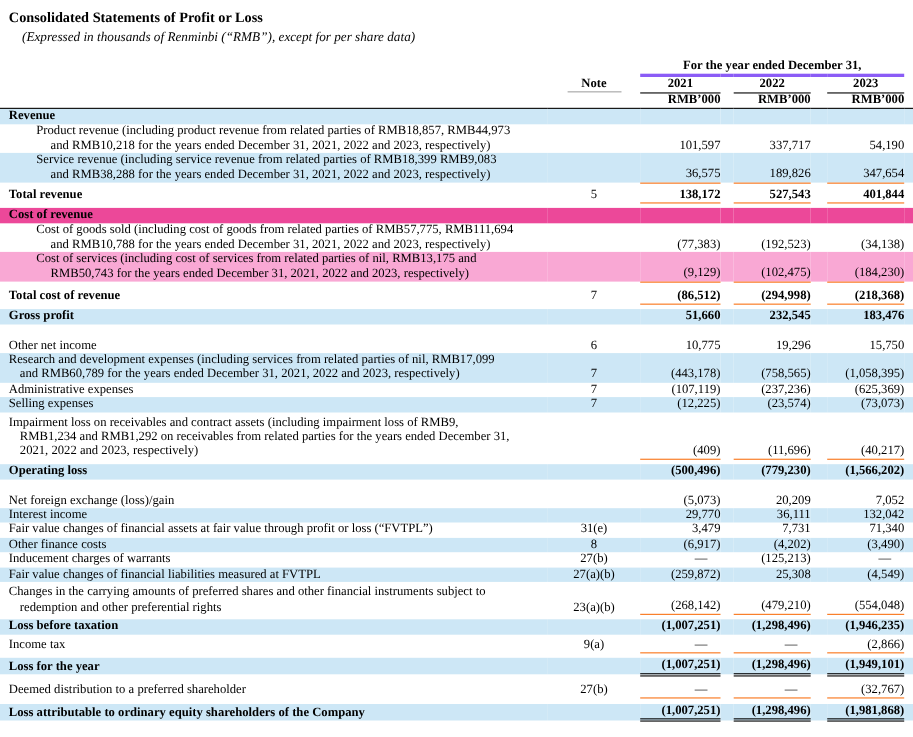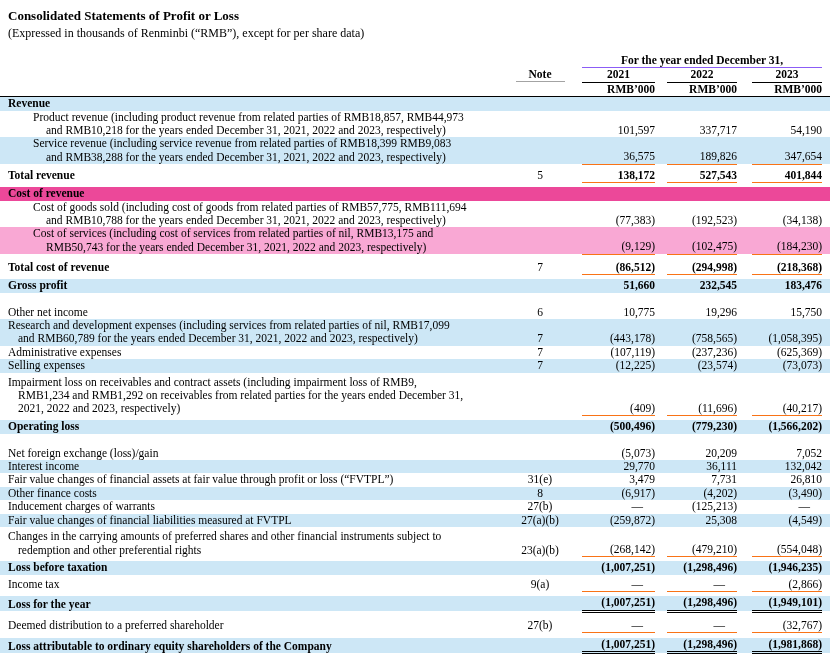--- a/index.html
+++ b/index.html
@@ -1,32 +1,32 @@
 <!DOCTYPE html>
 <html><head>
 <meta charset="utf-8">
 <style>
   html,body{margin:0;padding:0;background:#fff;width:830px;height:670px;overflow:hidden;
     font-family:"Liberation Serif","DejaVu Serif",serif;color:#000;}
   .page{padding-top:8px;}
   .doc-title{font-weight:bold;font-size:13px;padding-left:8px;line-height:16px;}
-  .doc-subtitle{font-size:12px;padding-left:8px;line-height:15px;margin-top:2px;}
+  .doc-subtitle{font-style:italic;font-size:12px;padding-left:20px;line-height:15px;margin-top:2px;}
   table.fin{border-collapse:collapse;table-layout:fixed;width:830px;margin-top:13px;
     font-size:11.5px;line-height:13.4px;}
   table.fin td{padding:0;vertical-align:bottom;}
   col.c-label{width:498px;}
   col.c-note{width:84px;}
   col.c-v1{width:73px;}
   col.c-s1{width:12px;}
   col.c-v2{width:70px;}
   col.c-s2{width:15px;}
   col.c-v3{width:70px;}
   col.c-m{width:8px;}
   
-  td.spanner{font-weight:bold;text-align:center;border-bottom:1px solid #8b5cf6;}
+  td.spanner{font-weight:bold;text-align:center;border-bottom:3px solid #8b5cf6;}
   td.year{font-weight:bold;text-align:center;border-bottom:1px solid #000;margin-top:29px;}
   td.note-h{text-align:center;}
   td.note-h span{font-weight:bold;border-bottom:1px solid #a3a3a3;padding:0 13px;display:inline-block;}
   tr.unit-row td{border-bottom:1px solid #000;}
   td.unit{font-weight:bold;text-align:right;padding-right:2px;}
   
   td.label .ln{white-space:nowrap;}
   .i0{padding-left:8px;}
   .i1{padding-left:18px;}
   .i2{padding-left:33px;}
@@ -323,21 +323,21 @@
         </tr>
         <tr class="">
           <td class="label">
             <div class="ln i0">Fair value changes of financial assets at fair value through profit or loss (“FVTPL”)</div>
           </td>
           <td class="note-c">31(e)</td>
           <td class="val">3,479</td>
           <td></td>
           <td class="val">7,731</td>
           <td></td>
-          <td class="val">26,810</td>
+          <td class="val">71,340</td>
           <td></td>
         </tr>
         <tr class="hl" style="background: rgb(205, 231, 246);">
           <td class="label">
             <div class="ln i0">Other finance costs</div>
           </td>
           <td class="note-c">8</td>
           <td class="val">(6,917)</td>
           <td></td>
           <td class="val">(4,202)</td>

